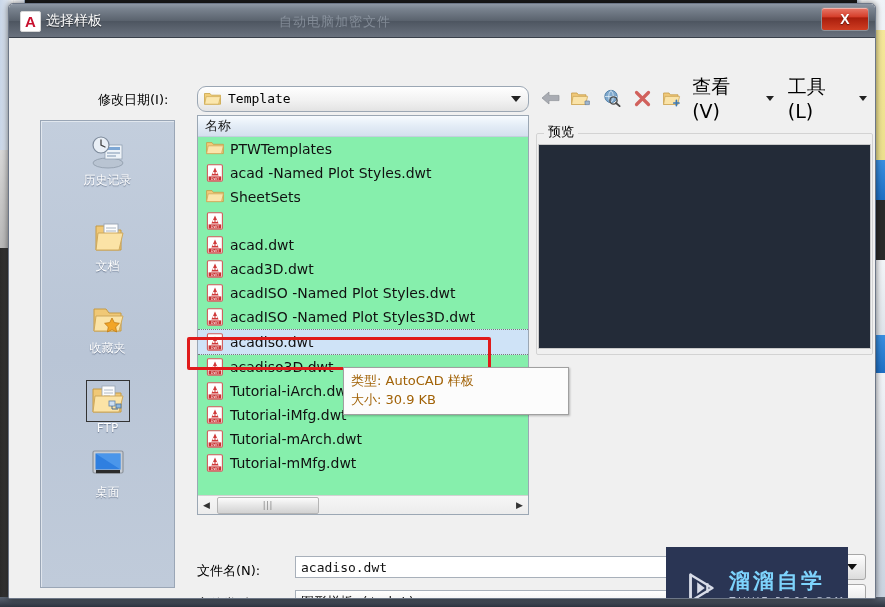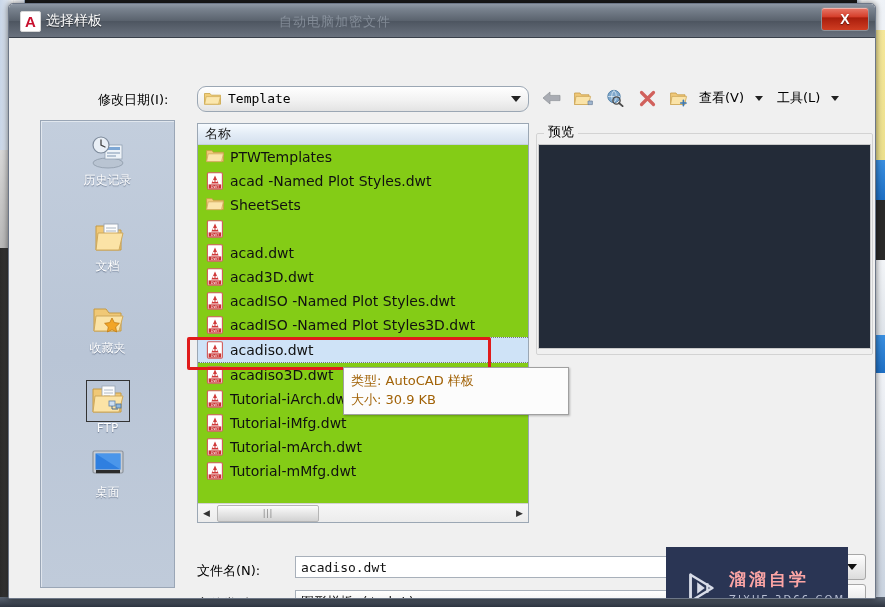--- a/index.html
+++ b/index.html
@@ -223,21 +223,21 @@
     align-items: center;
     gap: 4px;
   }
   .tb-item {
     width: 28px; height: 26px;
     display: flex; align-items: center; justify-content: center;
     cursor: pointer;
     border-radius: 2px;
   }
   .tb-text {
-    font-size: 13px;
+    font-size: 19px;
     color: #000;
     padding: 0 2px;
     cursor: pointer;
     font-family: "DejaVu Sans", sans-serif;
   }
   .tb-caret {
     width: 0; height: 0;
     border-left: 4px solid transparent;
     border-right: 4px solid transparent;
     border-top: 5px solid #222;
@@ -272,23 +272,23 @@
     font-family: "DejaVu Sans", sans-serif;
   }
   .place-sel .place-ico {
     outline: 1px solid #333;
     outline-offset: 1px;
   }
 
   
   .filelist {
     position: absolute;
-    left: 188px; top: 85px;
+    left: 188px; top: 77px;
     width: 330px; height: 398px;
-    background: #84cc16;
+    background: #86efac;
     border: 1px solid #9ba7b4;
     overflow: hidden;
   }
   .fl-header {
     height: 20px;
     background: linear-gradient(to bottom, #f7fbff, #e3ecf6 50%, #d4e0ee);
     border-bottom: 1px solid #c3cfdd;
     font-size: 13px;
     color: #1a1a1a;
     padding-left: 7px;
@@ -483,25 +483,25 @@
   .wm-logo {
     width: 38px; height: 38px;
     flex: 0 0 auto;
   }
   .wm-txt {
     display: flex;
     flex-direction: column;
     line-height: 1;
   }
   .wm-main {
-    font-size: 17px;
-    color: #fca5a5;
+    font-size: 21px;
+    color: #7dd3fc;
     letter-spacing: 3px;
     font-weight: bold;
-    font-family: Liberation Mono, monospace;
+    font-family: Liberation Sans, sans-serif;
   }
   .wm-sub {
     font-size: 10px;
     color: #b9c0d4;
     letter-spacing: 2.1px;
     margin-top: 6px;
     font-family: "DejaVu Sans", sans-serif;
   }
 </style>
 </head>

